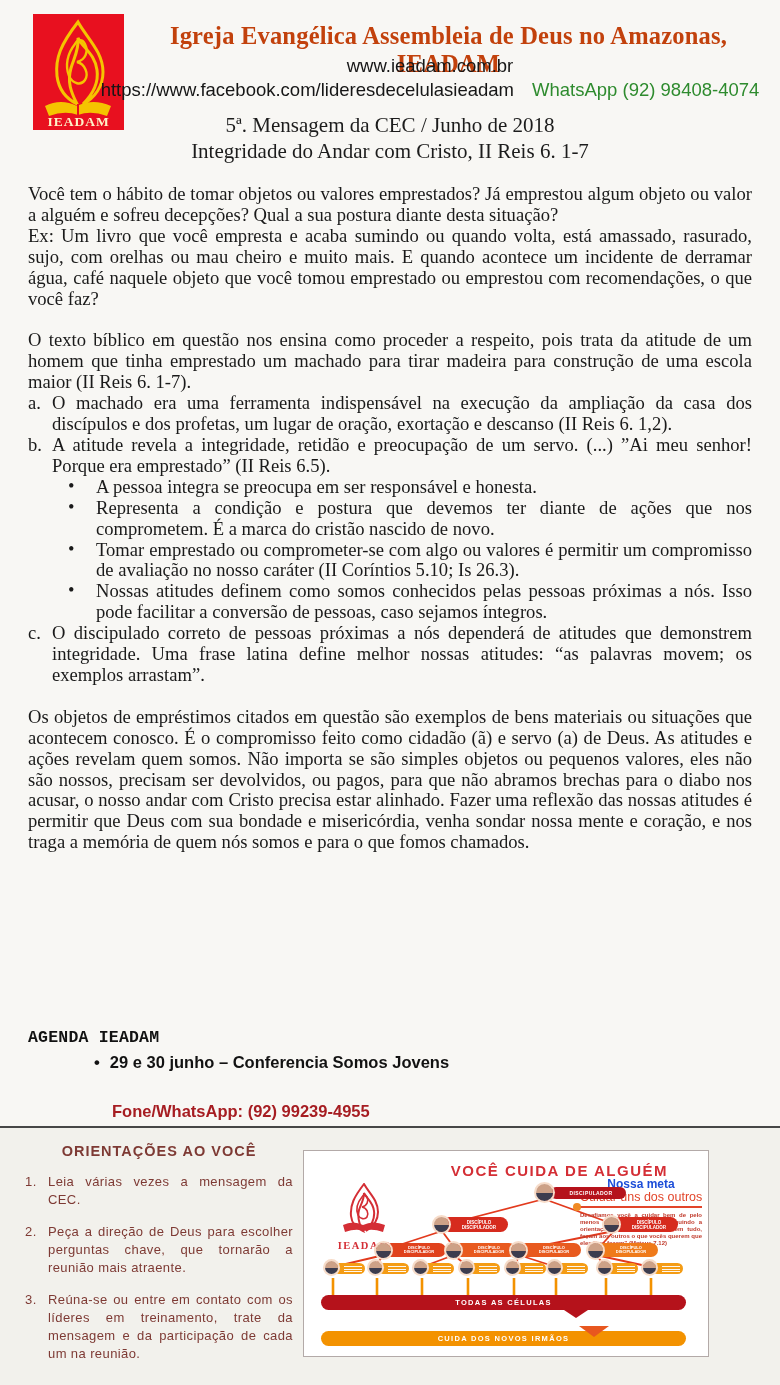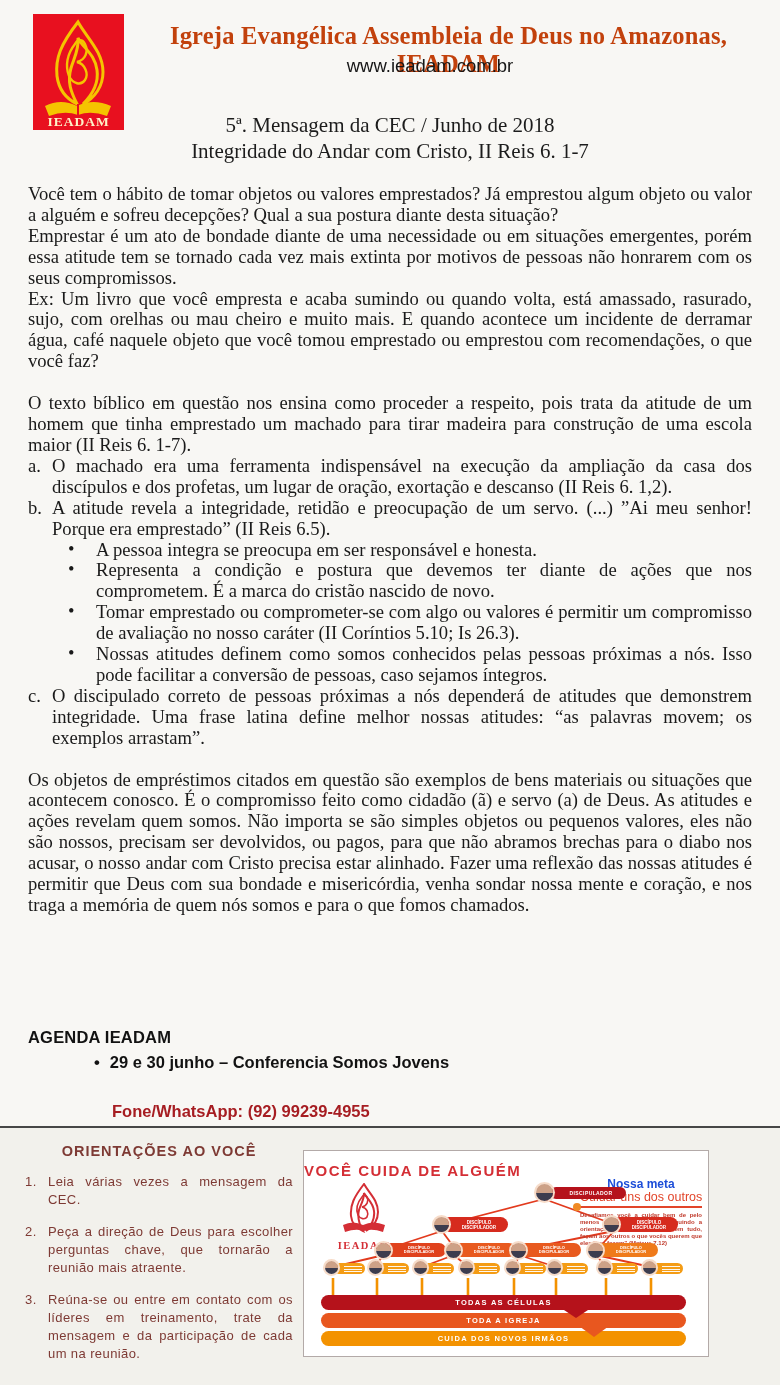--- a/index.html
+++ b/index.html
@@ -22,40 +22,40 @@
         line-height:20.9px;text-align:justify;hyphens:auto;}
   .body p{margin:0;}
   .gap{height:21px;}
   .li-abc{position:relative;padding-left:24px;}
   .li-abc .marker{position:absolute;left:0;top:0;}
   .li-bullet{position:relative;padding-left:68px;}
   .li-bullet .marker{position:absolute;left:40px;top:-1px;}
   
   .agenda{position:absolute;left:28px;right:28px;top:1028px;
           font-family:"Liberation Sans",sans-serif;font-weight:bold;font-size:16.5px;color:#121212;}
-  .agenda-title{letter-spacing:.2px;}
+  .agenda-title{letter-spacing:.2px;font-family:Liberation Mono, monospace;}
   .agenda-i1{position:absolute;left:66px;top:25px;}
   .agenda-i1 .bullet{margin-right:10px;}
   .agenda-red{color:#a61d22;}
   .agenda-i2{position:absolute;left:72px;top:50px;}
   .agenda-i2 .dash{margin-right:10px;}
   .agenda-i3{position:absolute;left:84px;top:74px;}
   .divider{position:absolute;left:0;right:0;top:1126px;height:2px;background:#474747;}
   .bottom-bg{position:absolute;left:0;right:0;top:1128px;bottom:0;background:#f2f1ec;}
   
   .orient{position:absolute;left:25px;width:268px;top:1143px;
           font-family:"Liberation Sans",sans-serif;color:#7e3a34;}
   .orient-title{text-align:center;font-weight:bold;font-size:14.5px;letter-spacing:1px;}
   .orient-item{position:relative;padding-left:23px;margin-top:14px;
                font-size:13px;line-height:18px;text-align:justify;letter-spacing:.4px;}
   .orient-item .num{position:absolute;left:0;top:0;}
   
   .card{position:absolute;left:303px;top:1150px;width:404px;height:205px;background:#fff;
         border:1px solid #b3aaa8;font-family:"Liberation Sans",sans-serif;}
-  .card-title{position:absolute;left:0;right:40px;top:11px;text-align:left;
+  .card-title{position:absolute;left:0;right:40px;top:11px;text-align:right;
               color:#d42e35;font-weight:bold;font-size:15px;letter-spacing:1.5px;}
   .card-logo{position:absolute;left:28px;top:32px;width:64px;text-align:center;}
   .card-logo-text{color:#d42e35;font-weight:bold;font-size:10.5px;letter-spacing:1.5px;
                   font-family:"Liberation Serif",serif;margin-top:1px;}
   .meta{position:absolute;left:276px;top:26px;width:122px;}
   .meta-title{text-align:center;font-weight:bold;font-size:12px;color:#1d4ed8;}
   .meta-sub{text-align:center;font-size:12.5px;color:#e2452a;white-space:nowrap;margin-top:-1px;}
   .meta-line{position:relative;height:2px;background:#e2452a;margin-top:2px;}
   .meta-dot{position:absolute;left:-7px;top:-3px;width:8px;height:8px;border-radius:50%;background:#f08a24;}
   .meta-text{font-size:6px;line-height:7px;color:#c03a2b;text-align:justify;margin-top:4px;font-weight:bold;}
@@ -91,26 +91,28 @@
   <svg class="logo" width="91" height="116" viewBox="0 0 91 116">
     <rect x="0" y="0" width="91" height="116" fill="#e8101f"></rect>
     <path d="M45 8 C28 30 22 44 24 62 C26 78 36 86 44 90 C38 78 34 68 38 54 C41 44 46 36 45 24 C50 34 62 40 64 56 C66 70 58 82 50 90 C62 84 70 72 70 58 C70 38 54 24 45 8 Z" fill="none" stroke="#f5c400" stroke-width="3"></path>
     <path d="M42 30 C34 40 32 52 36 62 C40 70 48 72 52 66 C56 60 52 50 44 48 C52 46 56 38 52 30 C49 24 44 26 42 30 Z" fill="none" stroke="#f5c400" stroke-width="2.4"></path>
     <path d="M12 92 Q28 84 44 92 Q60 84 78 92 L74 102 Q58 96 45 101 Q32 96 16 102 Z" fill="#f5c400"></path>
     <line x1="45" y1="90" x2="45" y2="101" stroke="#e8101f" stroke-width="2"></line>
     <text x="45.5" y="112" text-anchor="middle" font-family="Liberation Serif, serif" font-weight="bold" font-size="13.5" letter-spacing="1" fill="#fdf3c8">IEADAM</text>
   </svg>
   <div class="org-name">Igreja Evangélica Assembleia de Deus no Amazonas, IEADAM</div>
   <div class="hdr-sans website">www.ieadam.com.br</div>
+  <div class="hdr-sans fb-line">
+    <span>https://www.facebook.com/lideresdecelulasieadam</span><span class="whatsapp">WhatsApp (92) 98408-4074</span>
+  </div>
   <div class="msg-title msg-line1">5ª. Mensagem da CEC / Junho de 2018</div>
   <div class="msg-title msg-line2">Integridade do Andar com Cristo, II Reis 6. 1-7</div>
 
   <div class="body">
     <p>Você tem o hábito de tomar objetos ou valores emprestados? Já emprestou algum objeto ou valor a alguém e sofreu decepções? Qual a sua postura diante desta situação?</p>
-    <p>Emprestar é um ato de bondade diante de uma necessidade ou em situações emergentes, porém essa atitude tem se tornado cada vez mais extinta por motivos de pessoas não honrarem com os seus compromissos.</p>
     <p>Ex: Um livro que você empresta e acaba sumindo ou quando volta, está amassado, rasurado, sujo, com orelhas ou mau cheiro e muito mais. E quando acontece um incidente de derramar água, café naquele objeto que você tomou emprestado ou emprestou com recomendações, o que você faz?</p>
     <div class="gap"></div>
     <p>O texto bíblico em questão nos ensina como proceder a respeito, pois trata da atitude de um homem que tinha emprestado um machado para tirar madeira para construção de uma escola maior (II Reis 6. 1-7).</p>
     <div class="li-abc">
       <span class="marker">a.</span>
       <p>O machado era uma ferramenta indispensável na execução da ampliação da casa dos discípulos e dos profetas, um lugar de oração, exortação e descanso (II Reis 6. 1,2).</p>
     </div>
     <div class="li-abc">
       <span class="marker">b.</span>
       <p>A atitude revela a integridade, retidão e preocupação de um servo. (...) ”Ai meu senhor! Porque era emprestado” (II Reis 6.5).</p>
@@ -245,18 +247,17 @@
       <div class="meta-title">Nossa meta</div>
       <div class="meta-sub">Cuidar uns dos outros</div>
       <div class="meta-line">
           <span class="meta-dot"></span>
         </div>
       <div class="meta-text">Desafiamos você a cuidar bem de pelo menos um outro discípulo, seguindo a orientação de Jesus: “Assim, em tudo, façam aos outros o que vocês querem que eles lhes façam” (Mateus 7.12)</div>
     </div>
 
     <div class="bar bar1">TODAS AS CÉLULAS</div>
     <div class="notch notch1"></div>
-    <div class="bar bar2">TODA A IGREJA</div>
     <div class="notch notch2"></div>
     <div class="bar bar3">CUIDA DOS NOVOS IRMÃOS</div>
   </div>
 
 </div>
 
 </body></html>

